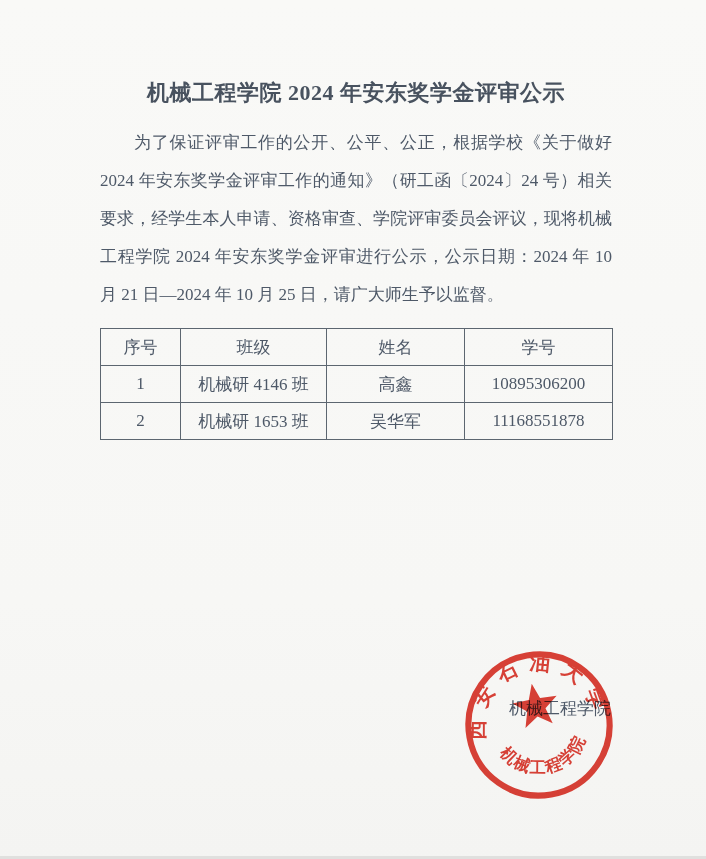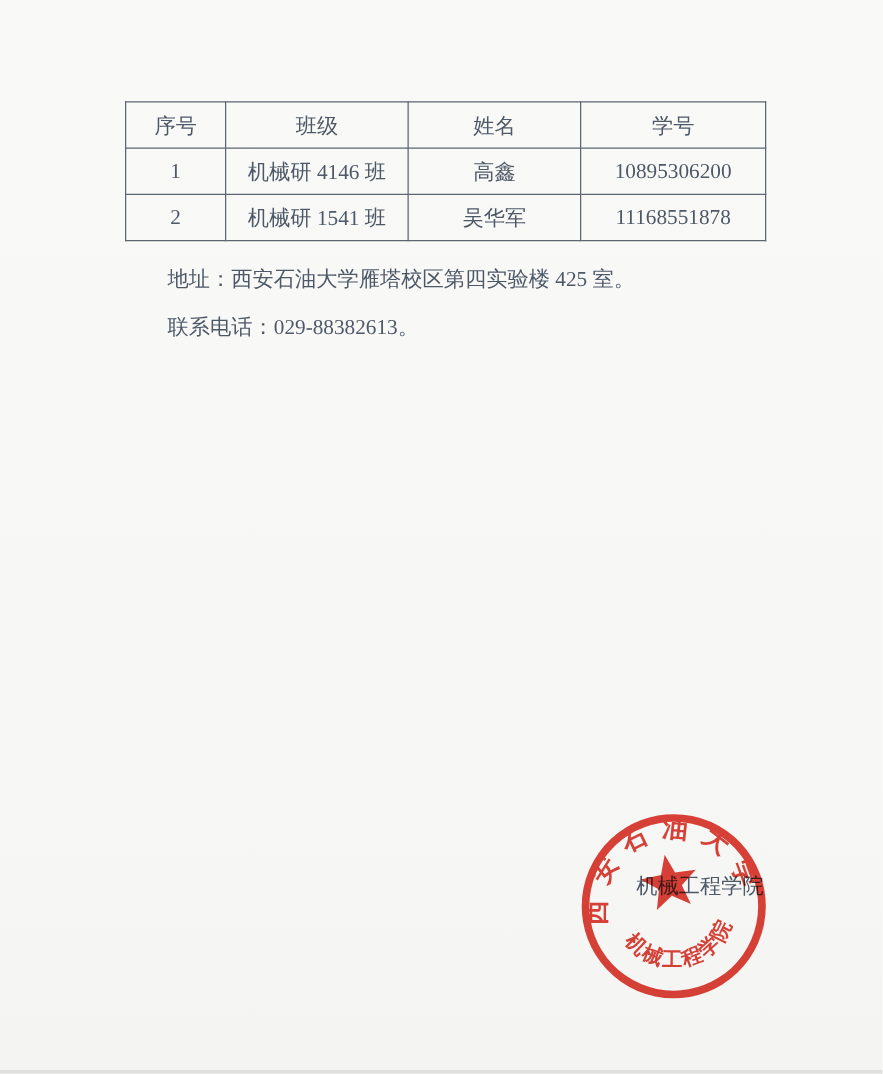--- a/index.html
+++ b/index.html
@@ -31,21 +31,21 @@
     font-size:17px;
     line-height:38px;
     text-align:justify;
     text-justify:inter-character;
     text-indent:2em;
   }
   table.award-table {
     border-collapse:collapse;
     table-layout:fixed;
     width:512px;
-    margin-top:3px;
+    margin-top:14px;
   }
   table.award-table th, table.award-table td {
     border:1.5px solid #5c6670;
     text-align:center;
     vertical-align:middle;
     font-weight:normal;
     font-size:17px;
     height:36px;
     padding:0 2px;
   }
@@ -88,21 +88,23 @@
     height:3px;
     background:#e0e0de;
   }
 </style>
 </head>
 <body>
 
 <div class="page">
   <div class="content">
 
+    <h1 class="title">机械工程学院 2024 年安东奖学金评审公示</h1>
 
+    <p class="body-para">为了保证评审工作的公开、公平、公正，根据学校《关于做好2024 年安东奖学金评审工作的通知》（研工函〔2024〕24 号）相关要求，经学生本人申请、资格审查、学院评审委员会评议，现将机械工程学院 2024 年安东奖学金评审进行公示，公示日期：2024 年 10 月 21 日—2024 年 10 月 25 日，请广大师生予以监督。</p>
 
     <table class="award-table">
       <colgroup>
         <col style="width:80px">
         <col style="width:146px">
         <col style="width:138px">
         <col style="width:148px">
       </colgroup>
       <thead>
         <tr>
@@ -114,32 +116,28 @@
       </thead>
       <tbody>
         <tr>
           <td>1</td>
           <td>机械研 4146 班</td>
           <td>高鑫</td>
           <td>10895306200</td>
         </tr>
         <tr>
           <td>2</td>
-          <td>机械研 1541 班</td>
+          <td>机械研 1653 班</td>
           <td>吴华军</td>
           <td>11168551878</td>
         </tr>
       </tbody>
     </table>
 
 
-    <div class="addr-block">
-      <p class="addr-line">地址：西安石油大学雁塔校区第四实验楼 425 室。</p>
-      <p class="addr-line">联系电话：029-88382613。</p>
-    </div>
 
   </div>
 
   <div class="sign-block">
     <div>机械工程学院</div>
   </div>
 
   <div class="stamp">
     <svg viewBox="0 0 176 176">
       <defs>

